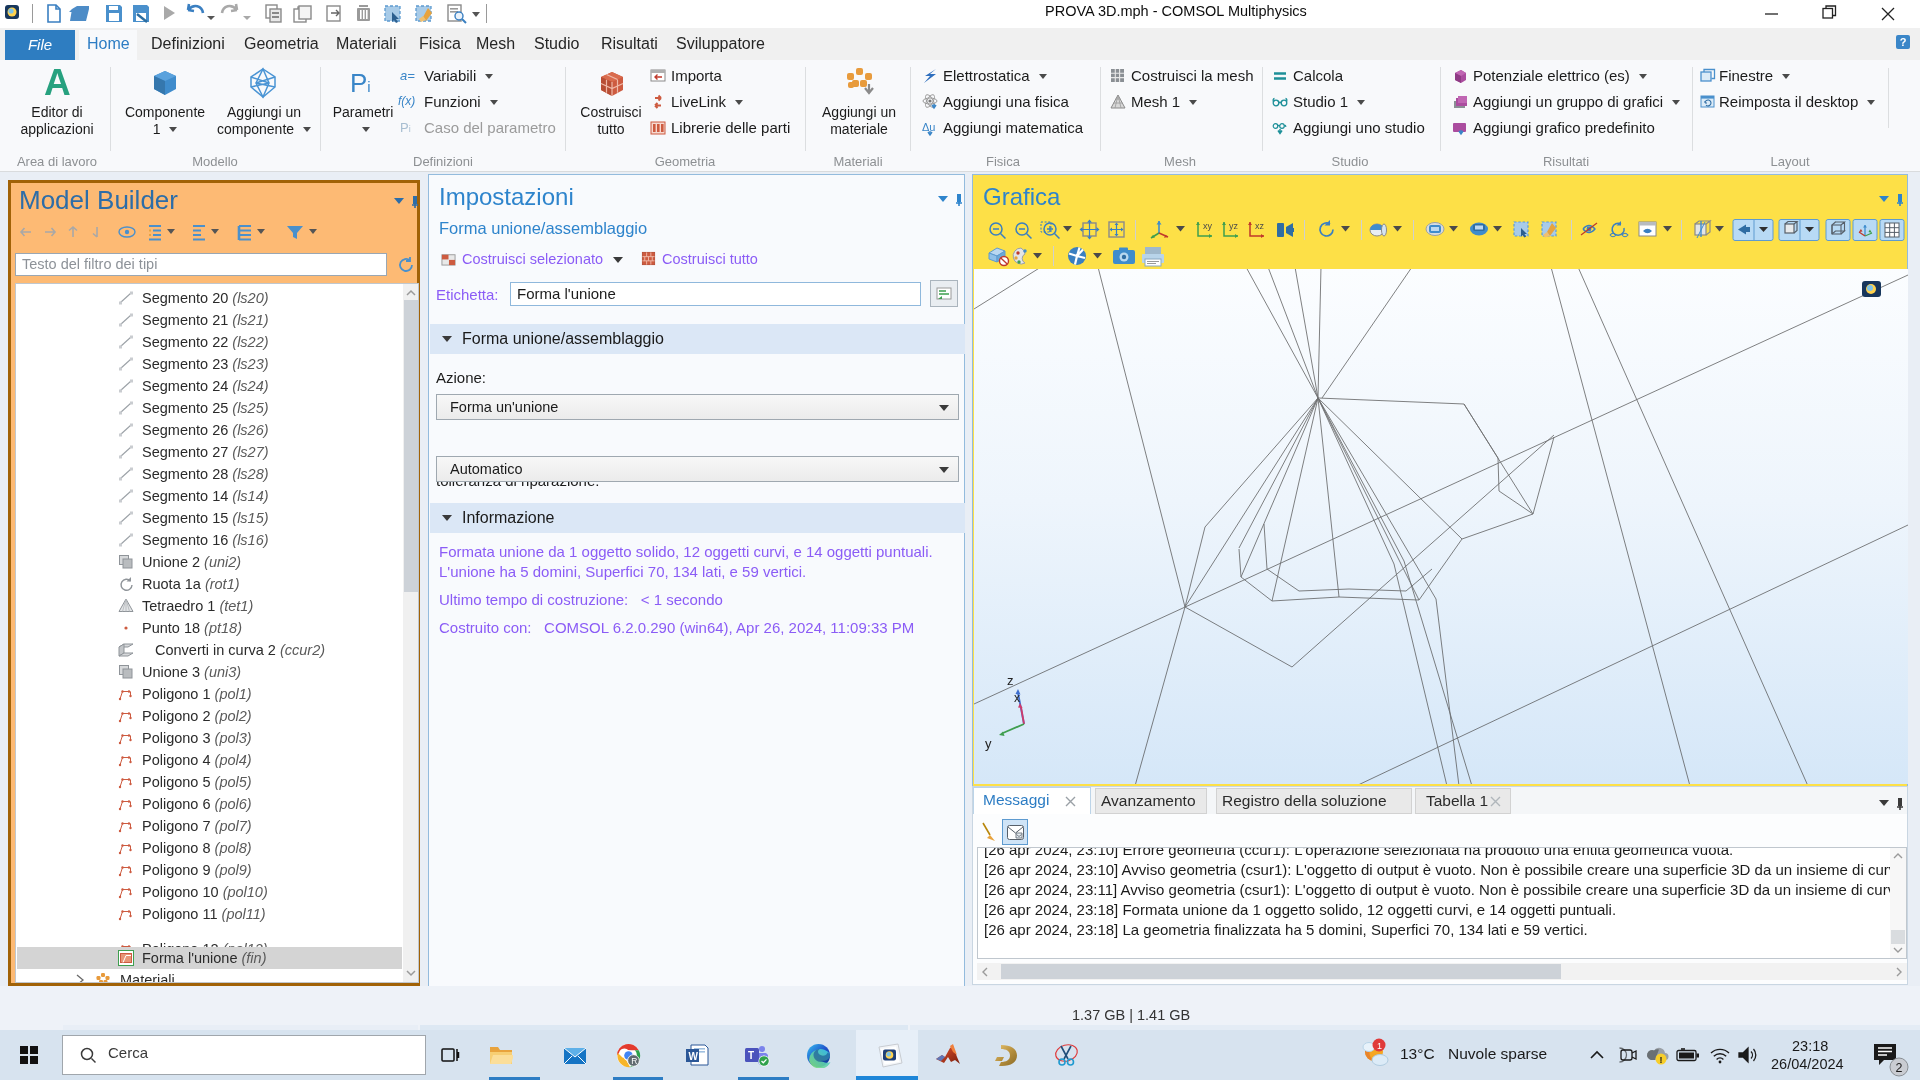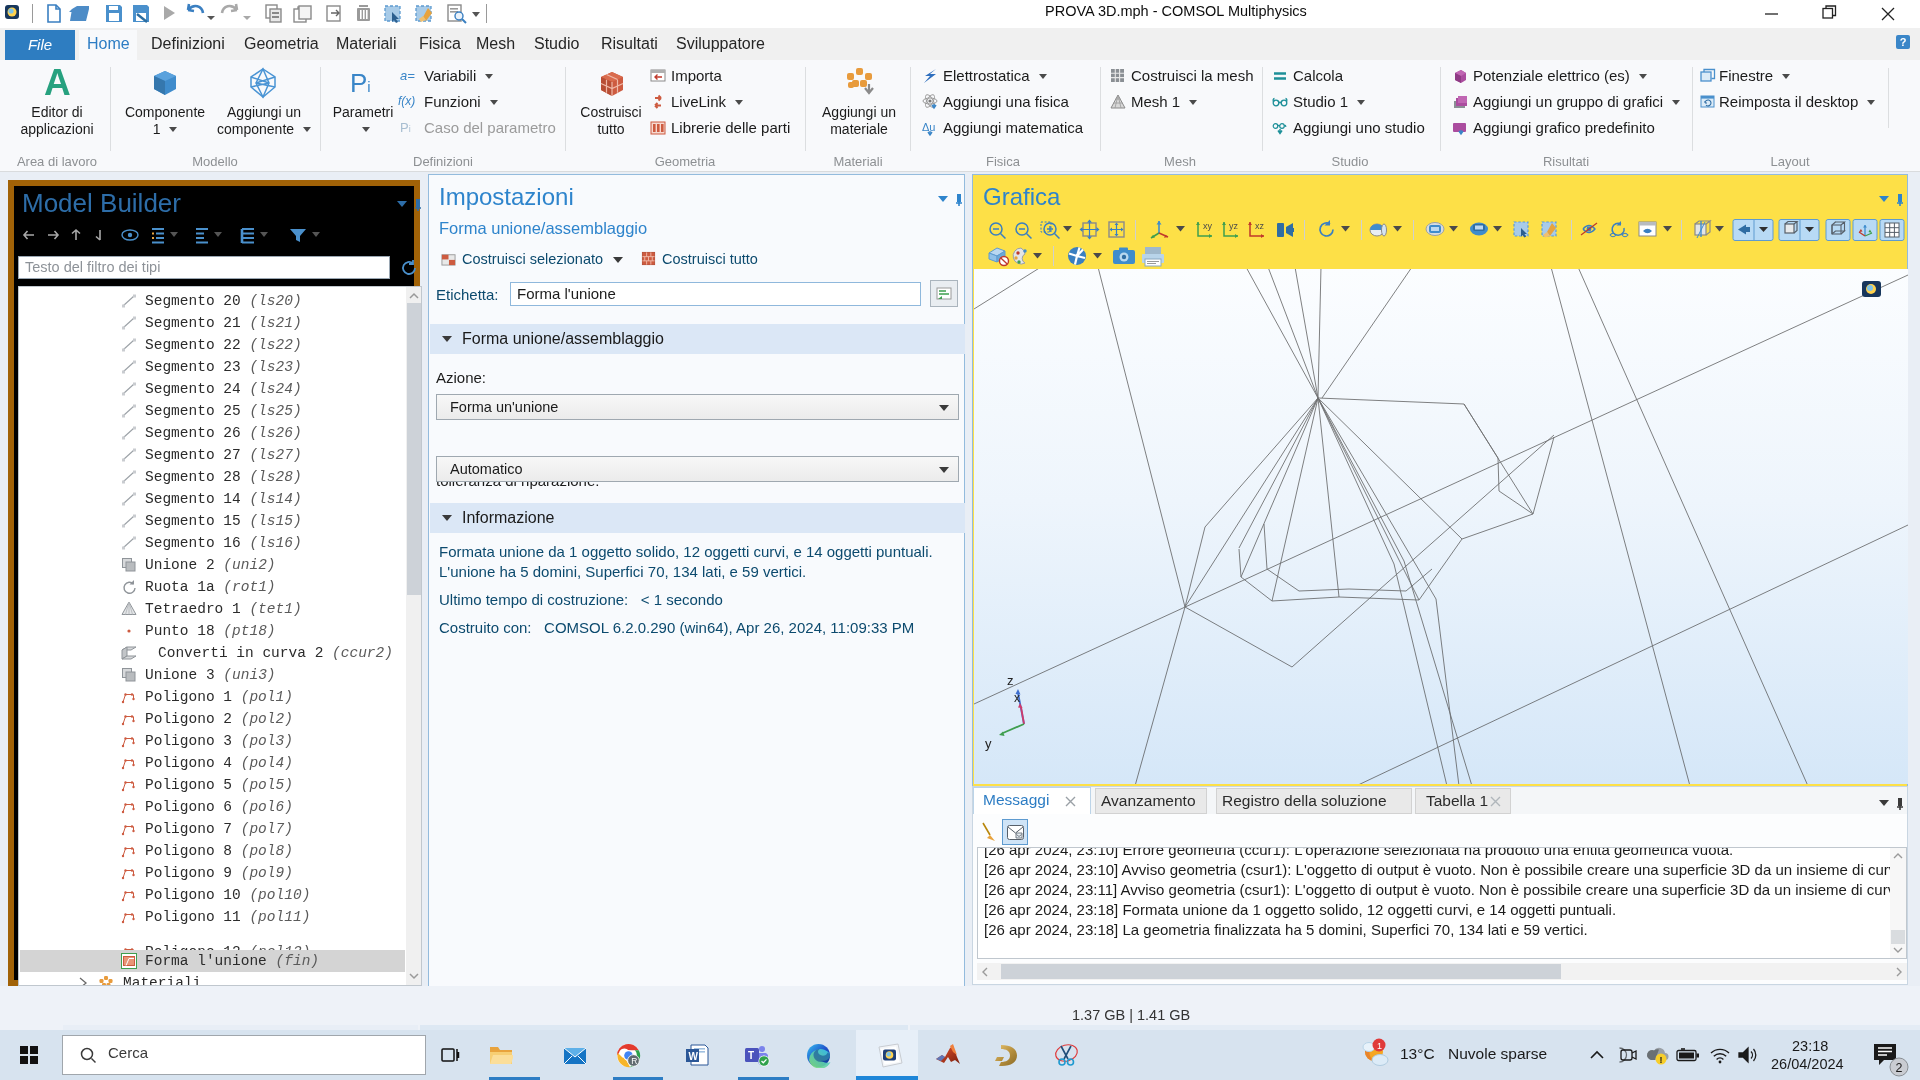--- a/index.html
+++ b/index.html
@@ -14,37 +14,37 @@
 
 #ribbon{position:absolute;left:0;top:60px;width:1920px;height:112px;background:#f8f9fb;border-bottom:1px solid #d9dbdd;}
 .rsep{position:absolute;top:7px;width:1px;height:84px;background:#dcdee0;}
 .glabel{position:absolute;top:94px;font-size:13px;color:#8d9093;text-align:center;}
 .bigbtn{position:absolute;text-align:center;font-size:14px;color:#1b1b1b;line-height:17px;}
 .sm{position:absolute;height:20px;font-size:15px;color:#1b1b1b;line-height:20px;}
 .sm .ic{position:absolute;left:0;top:2px;width:16px;height:16px;}
 .sm .lb{position:absolute;left:21px;top:0;white-space:nowrap;}
 .dar{display:inline-block;width:0;height:0;border-left:4px solid transparent;border-right:4px solid transparent;border-top:5px solid #4a4a4a;vertical-align:2px;margin-left:5px;}
 
-#mbpanel{position:absolute;left:8px;top:180px;width:412px;height:806px;background:#000000;border:6px solid #a16207;}
+#mbpanel{position:absolute;left:8px;top:180px;width:412px;height:806px;background:#fdba74;border:3px solid #a16207;}
 #setpanel{position:absolute;left:428px;top:174px;width:537px;height:814px;background:#f8fafd;border:1px solid #93bbdd;}
 #gfxpanel{position:absolute;left:972px;top:174px;width:936px;height:612px;background:#fde047;border:1px solid #93bbdd;border-bottom:none;}
 #msgpanel{position:absolute;left:972px;top:786px;width:936px;height:199px;background:#fcfdfe;border:1px solid #c9d6e2;}
 #statusbar{position:absolute;left:0;top:986px;width:1920px;height:44px;background:#eef2f8;}
 
 #taskbar{position:absolute;left:0;top:1030px;width:1920px;height:50px;background:#d7e3ef;}
 .treerow{position:absolute;left:1px;width:385px;height:22px;font-size:14.5px;color:#2b2b2b;line-height:22px;}
 .treerow .tag{font-style:italic;color:#5a5a5a;}
 .shead{position:absolute;left:1px;width:535px;height:30px;background:#dbe7f6;color:#1a1a1a;font-size:16px;line-height:30px;}
 .shead .tri{position:absolute;left:12px;top:12px;width:0;height:0;border-left:5px solid transparent;border-right:5px solid transparent;border-top:6px solid #3a3a3a;}
 .shead .t{position:absolute;left:32px;}
 .combo{position:absolute;left:7px;width:523px;height:26px;background:linear-gradient(#f7f7f7,#ebebeb);border:1px solid #9fa8b0;font-size:14.5px;color:#1b1b1b;line-height:24px;}
 .combo .ct{margin-left:13px;}
 .combo .ar{position:absolute;right:9px;top:10px;width:0;height:0;border-left:5px solid transparent;border-right:5px solid transparent;border-top:6px solid #3a3a3a;}
 .lab{position:absolute;left:7px;font-size:15px;color:#1b1b1b;}
-.itx{position:absolute;font-size:15px;color:#0c4a6e;white-space:nowrap;}
+.itx{position:absolute;font-size:15px;color:#8b5cf6;white-space:nowrap;}
 </style></head>
 <body>
 <div id="titlebar">
 <svg class="abs" style="left:0;top:0" width="500" height="28" viewBox="0 0 500 28">
  <rect x="5" y="5" width="14" height="14" rx="3" fill="#17365c"></rect>
  <circle cx="12" cy="12" r="4.5" fill="#ffd24d"></circle>
       <circle cx="11" cy="11" r="2.6" fill="#7ec3e8"></circle>
  <rect x="32" y="4" width="1" height="19" fill="#9a9a9a"></rect>
  <g fill="none" stroke="#3a7fc1" stroke-width="1.6">
   <path d="M48 5h8l4 4v13h-12z" fill="#fff"></path>
@@ -363,21 +363,21 @@
         <path d="M224 5 v14" stroke-width="2.6"></path>
       </g>
       <path d="M242 8 l4 5 4 -5 z" fill="#555"></path>
  <path d="M272 5 h16 l-6 7 v6 l-4 -2 v-4 z" fill="#4a90cc"></path>
       <path d="M294 8 l4 5 4 -5 z" fill="#555"></path>
 </svg>
 <div class="abs" style="left:4px;top:70px;width:372px;height:23px;background:#fff;border:1px solid #9aa7b3;font-size:14.5px;color:#8d9298;line-height:21px;padding-left:6px;">Testo del filtro dei tipi</div>
 <svg class="abs" style="left:385px;top:72px" width="20" height="20" viewBox="0 0 20 20" fill="none" stroke="#4a90cc" stroke-width="1.8">
       <path d="M16 10 a6 6 0 1 1 -2 -4.5 M14 2 v4 h-4"></path>
     </svg>
-<div class="abs" style="left:4px;top:100px;width:404px;height:700px;background:#fff;border:1px solid #c0c7ce;overflow:hidden;font-family:Liberation Mono, monospace;" id="tree">
+<div class="abs" style="left:4px;top:100px;width:404px;height:700px;background:#fff;border:1px solid #c0c7ce;overflow:hidden;" id="tree">
 <div class="treerow" style="top:3px;">
         <svg class="abs" style="left:101px;top:3px" width="16" height="16">
           <path d="M2 13 L13 3" stroke="#9aa0a6" stroke-width="1.1"></path>
           <rect x="1" y="11.5" width="3" height="3" fill="#c9ccd0"></rect>
           <rect x="12" y="1.5" width="3" height="3" fill="#c9ccd0"></rect>
         </svg>
         <span class="abs" style="left:125px">Segmento 20 <span class="tag">(ls20)</span></span>
       </div>
 <div class="treerow" style="top:25px;">
         <svg class="abs" style="left:101px;top:3px" width="16" height="16">

